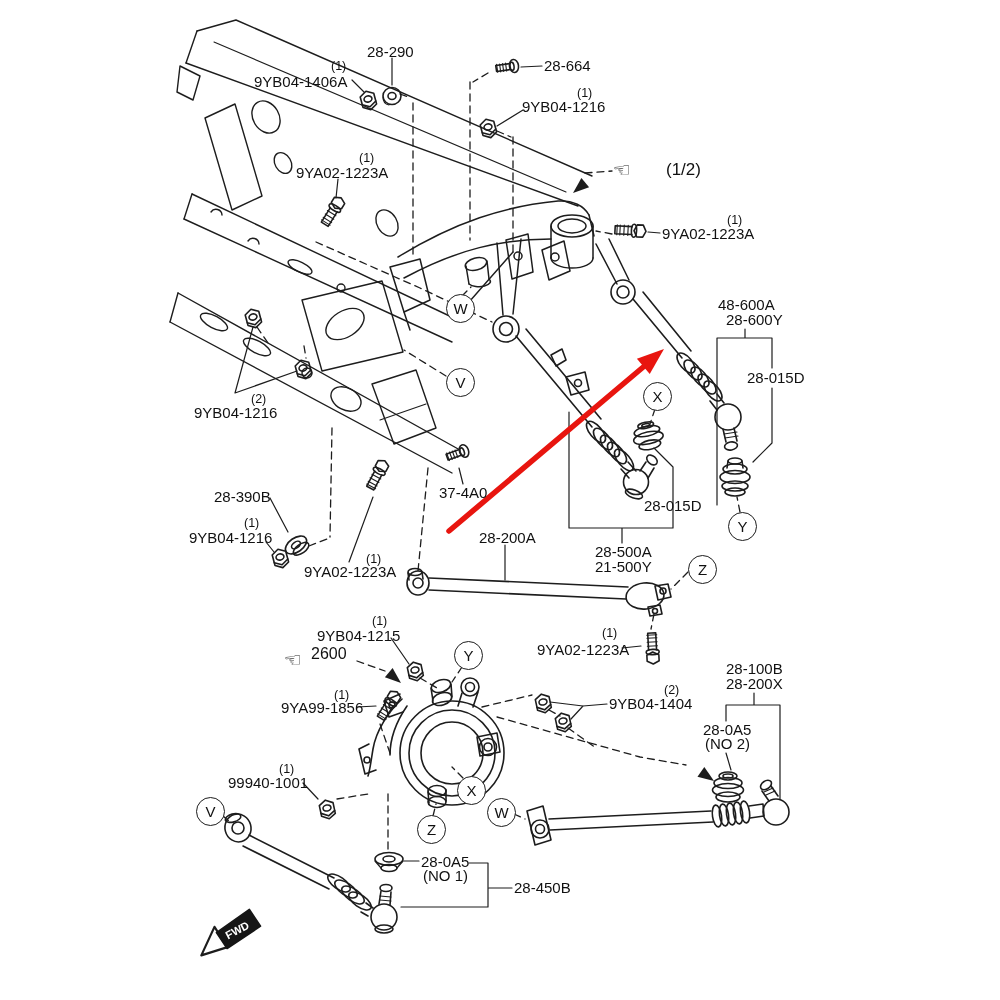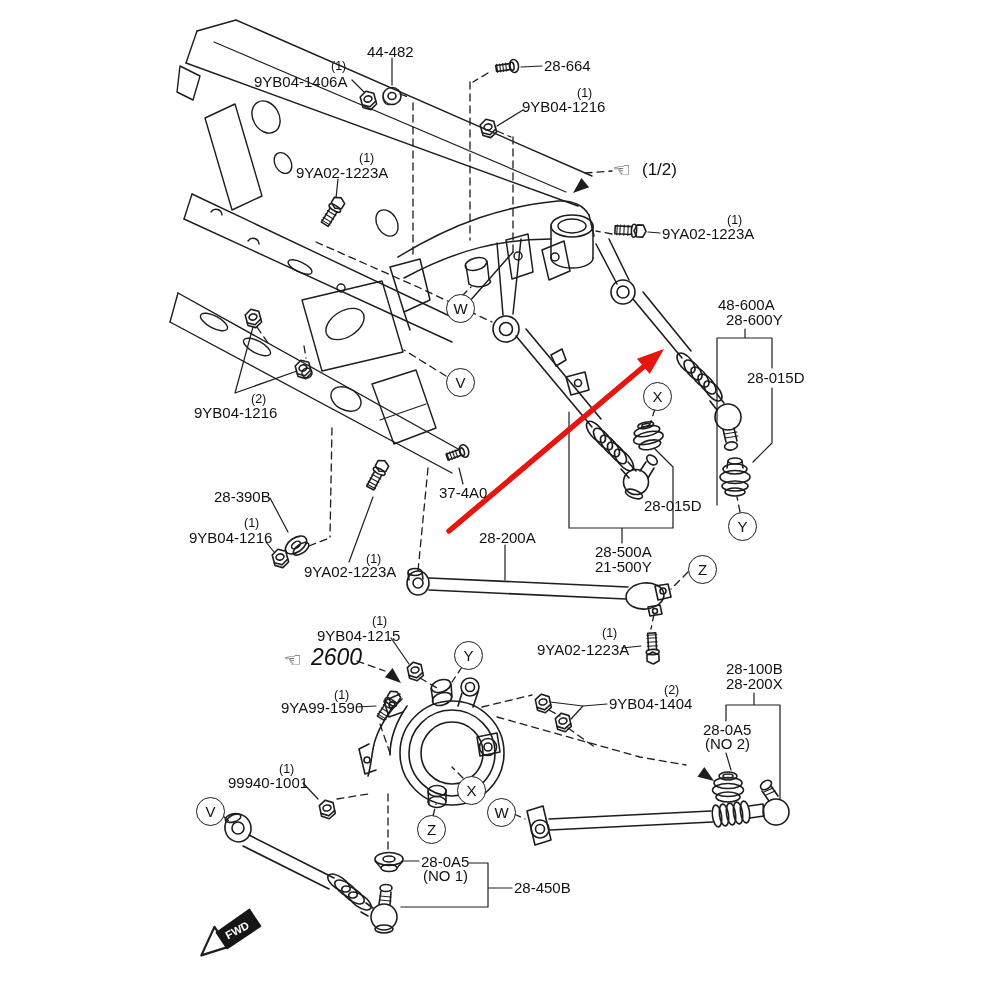--- a/index.html
+++ b/index.html
@@ -1,22 +1,22 @@
 <!DOCTYPE html>
 <html><head>
 <meta charset="utf-8">
 <style>
   html,body{margin:0;padding:0;background:#fff;}
   #stage{position:relative;width:1000px;height:1000px;background:#fff;overflow:hidden;
          font-family:"Liberation Sans",sans-serif;color:#111;}
   #art{position:absolute;left:0;top:0;}
   .lbl{position:absolute;font-size:15px;line-height:1;white-space:nowrap;color:#111;}
   .qty{font-size:12.5px;}
-  .big{font-size:23px;font-style:italic;}
-  .half{font-size:17px;}
+  .big{font-size:16px;}
+  .half{font-size:17px;margin-left:24px;}
   .ltr{position:absolute;width:27px;height:27px;border:1.6px solid #1d1d1d;border-radius:50%;
        display:flex;align-items:center;justify-content:center;font-size:15px;background:#fff;}
   .hand{position:absolute;font-size:20px;line-height:1;transform:rotate(-6deg);color:#1d1d1d;}
   svg path,svg line,svg ellipse,svg circle,svg polyline{vector-effect:none;}
 </style>
 </head>
 <body>
 
 <div id="stage">
 
@@ -335,21 +335,21 @@
 
   <g transform="translate(233,934) rotate(-28)">
     <polygon points="-38,4 -13,-15 -11,9" fill="#fff" stroke="#1d1d1d" stroke-width="2.2"></polygon>
     <polygon points="-14,-9 26,-14 28,6 -12,10" fill="#161616" stroke="#161616"></polygon>
     <text x="-7" y="2.5" fill="#fff" stroke="none" font-size="11" font-weight="bold" font-family="Liberation Sans, sans-serif">FWD</text>
   </g>
 </svg>
 
   <div class="lbl qty" style="left:331px;top:60px">(1)</div>
   <div class="lbl" style="left:254px;top:74px">9YB04-1406A</div>
-  <div class="lbl" style="left:367px;top:44px">44-482</div>
+  <div class="lbl" style="left:367px;top:44px">28-290</div>
   <div class="lbl" style="left:544px;top:58px">28-664</div>
   <div class="lbl qty" style="left:577px;top:87px">(1)</div>
   <div class="lbl" style="left:522px;top:99px">9YB04-1216</div>
   <div class="lbl qty" style="left:359px;top:152px">(1)</div>
   <div class="lbl" style="left:296px;top:165px">9YA02-1223A</div>
   <div class="lbl half" style="left:642px;top:161px">(1/2)</div>
   <div class="hand" style="left:613px;top:160px">☜</div>
   <div class="lbl qty" style="left:727px;top:214px">(1)</div>
   <div class="lbl" style="left:662px;top:226px">9YA02-1223A</div>
   <div class="lbl" style="left:718px;top:297px">48-600A</div>
@@ -367,21 +367,21 @@
   <div class="lbl" style="left:644px;top:498px">28-015D</div>
   <div class="lbl" style="left:595px;top:544px">28-500A</div>
   <div class="lbl" style="left:595px;top:559px">21-500Y</div>
   <div class="lbl qty" style="left:372px;top:615px">(1)</div>
   <div class="lbl" style="left:317px;top:628px">9YB04-1215</div>
   <div class="lbl big" style="left:311px;top:646px">2600</div>
   <div class="hand" style="left:284px;top:650px">☜</div>
   <div class="lbl qty" style="left:602px;top:627px">(1)</div>
   <div class="lbl" style="left:537px;top:642px">9YA02-1223A</div>
   <div class="lbl qty" style="left:334px;top:689px">(1)</div>
-  <div class="lbl" style="left:281px;top:700px">9YA99-1590</div>
+  <div class="lbl" style="left:281px;top:700px">9YA99-1856</div>
   <div class="lbl qty" style="left:664px;top:684px">(2)</div>
   <div class="lbl" style="left:609px;top:696px">9YB04-1404</div>
   <div class="lbl" style="left:726px;top:661px">28-100B</div>
   <div class="lbl" style="left:726px;top:676px">28-200X</div>
   <div class="lbl" style="left:703px;top:722px">28-0A5</div>
   <div class="lbl" style="left:705px;top:736px">(NO 2)</div>
   <div class="lbl qty" style="left:279px;top:763px">(1)</div>
   <div class="lbl" style="left:228px;top:775px">99940-1001</div>
   <div class="lbl" style="left:421px;top:854px">28-0A5</div>
   <div class="lbl" style="left:423px;top:868px">(NO 1)</div>

